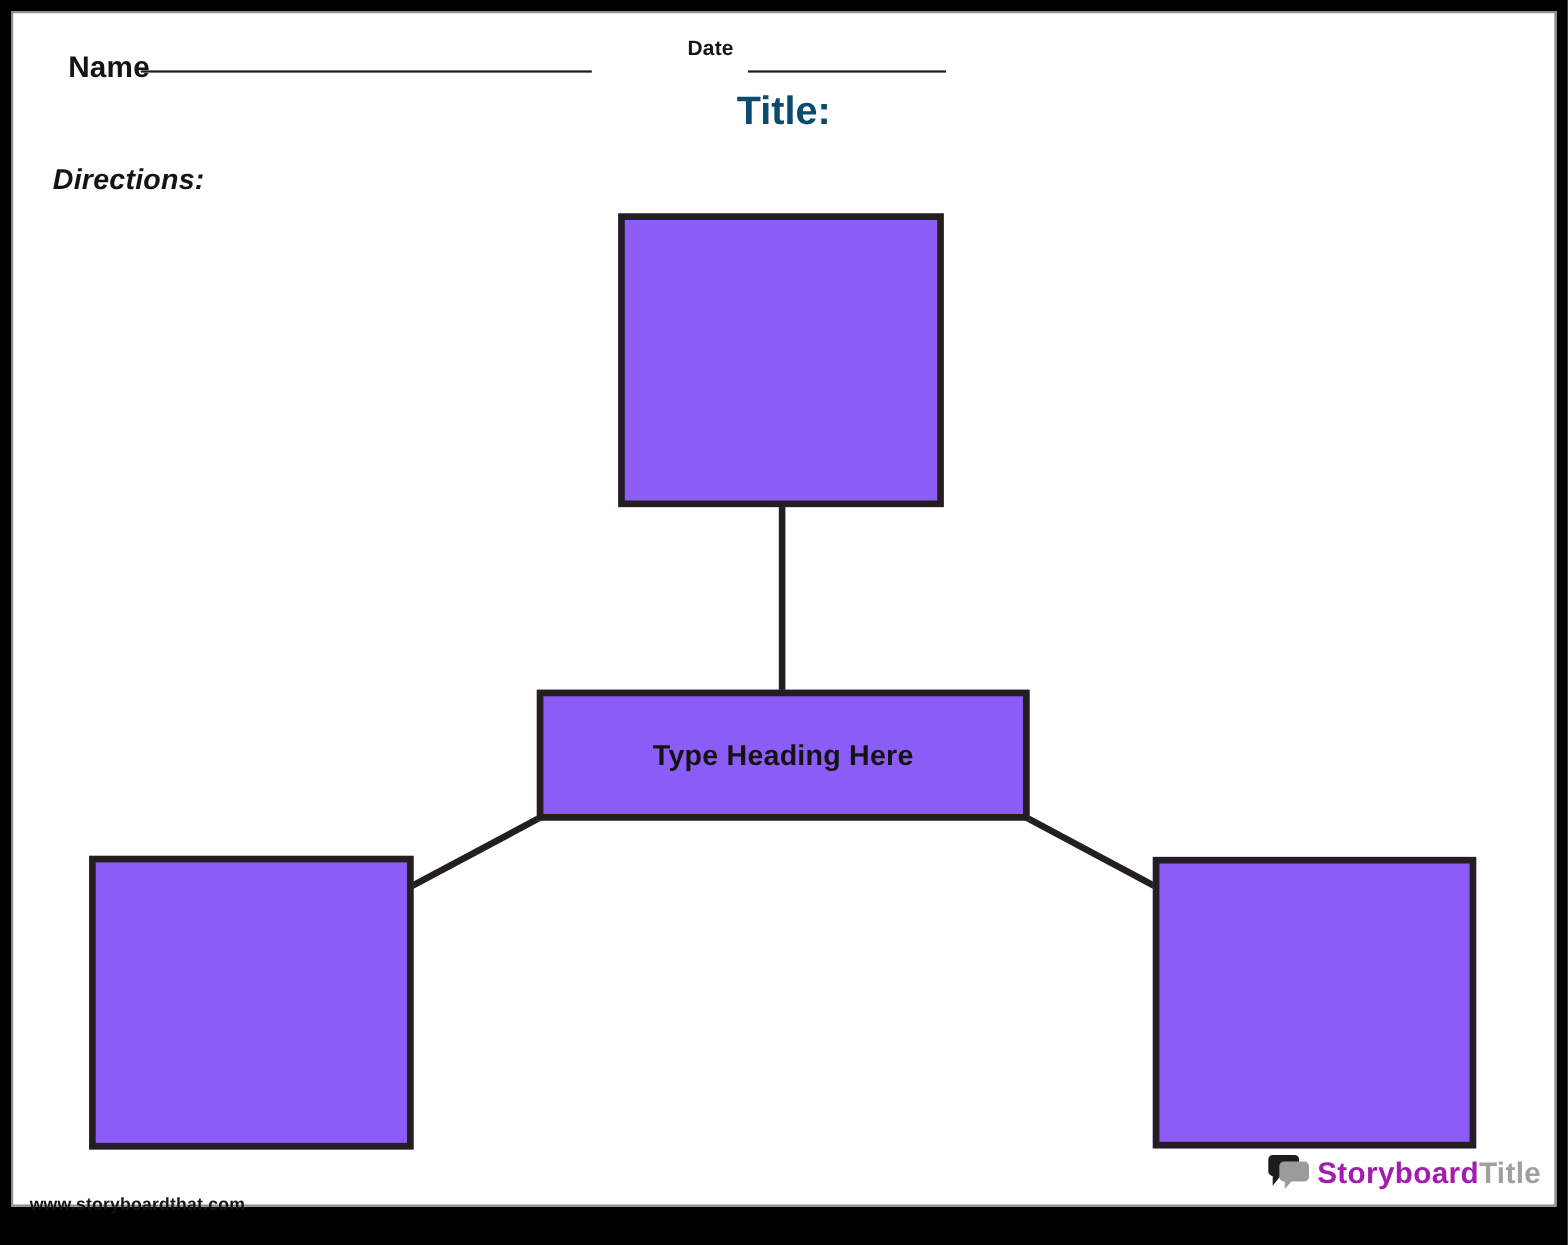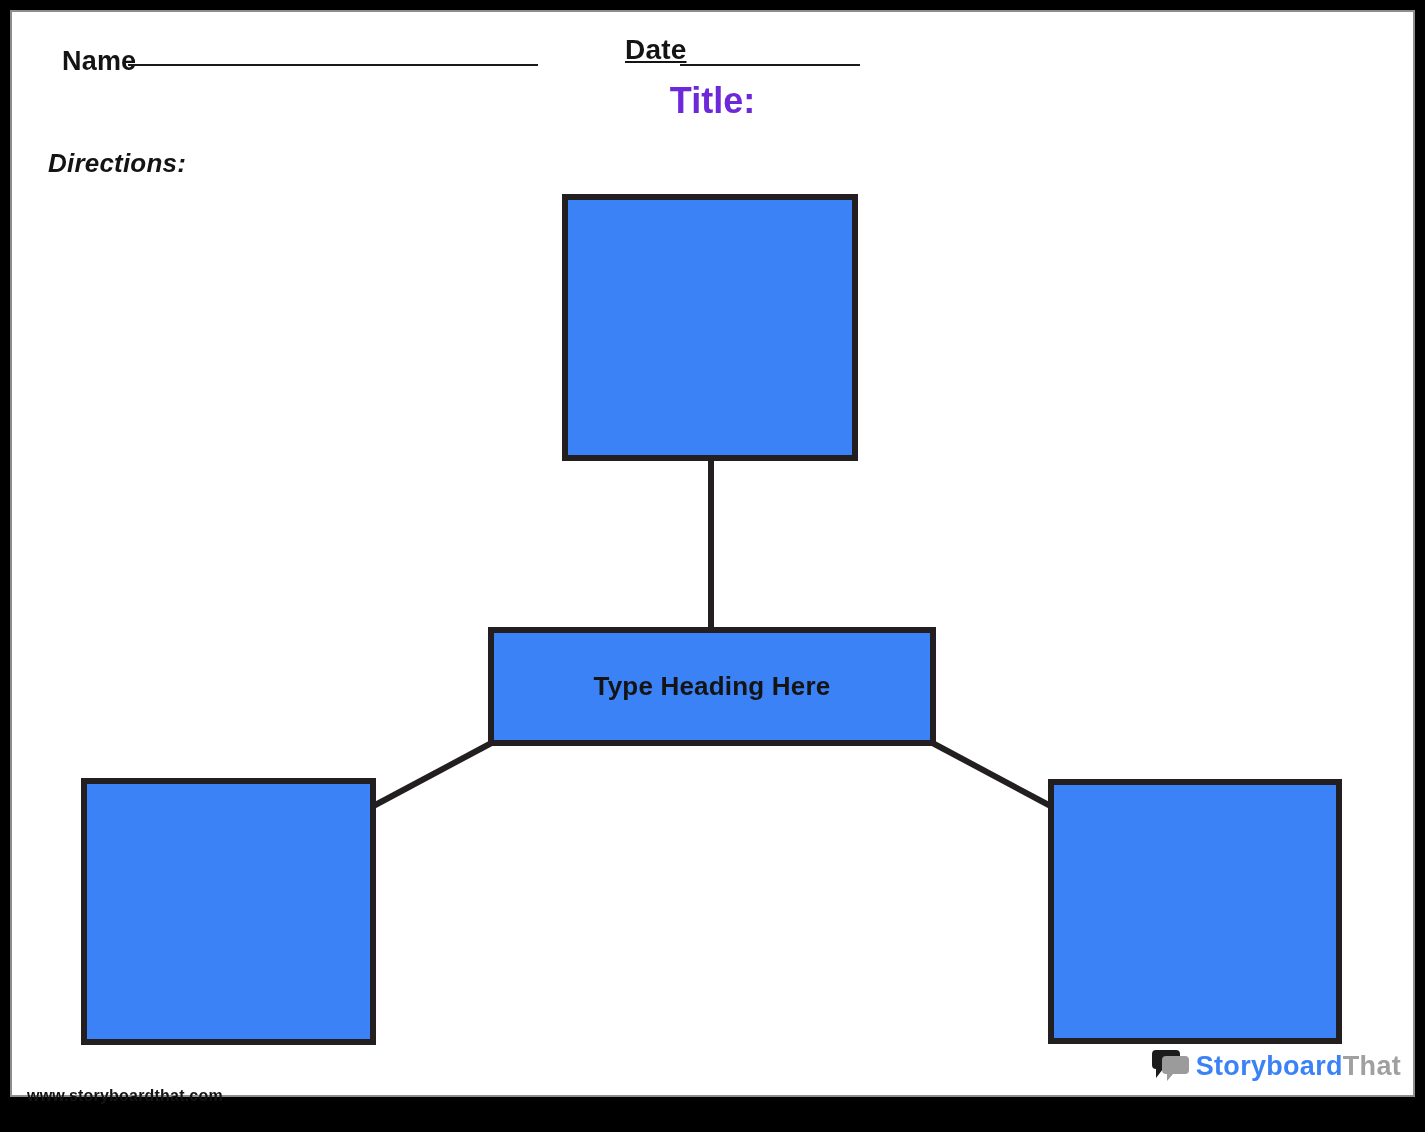--- a/index.html
+++ b/index.html
@@ -22,50 +22,50 @@
     box-sizing: content-box;
   }
   .label {
     position: absolute;
     font-weight: 700;
     color: #141414;
     letter-spacing: 0.2px;
     white-space: nowrap;
   }
   .name-label  { left: 50px;  top: 22px;  font-size: 27px; margin-top: 12px; }
-  .date-label  { left: 613px; top: 22px;  font-size: 28px; text-decoration: underline; }
+  .date-label  { left: 613px; top: 22px;  font-size: 19px; }
   .write-line {
     position: absolute;
     height: 0;
     border-bottom: 2px solid #1a1a1a;
   }
   .name-line { left: 116px; top: 52px; width: 410px; }
   .date-line { left: 668px; top: 52px; width: 180px; }
   .page-title {
     position: absolute;
     left: 0;
     top: 68px;
     width: 100%;
     text-align: center;
     font-size: 36px;
     font-weight: 700;
-    color: #6d28d9;
+    color: #0c4a6e;
   }
   .directions-label { left: 36px; top: 136px; font-size: 26px; font-style: italic; }
 
   .connectors {
     position: absolute;
     left: 0;
     top: 0;
     z-index: 1;
     pointer-events: none;
   }
   .node-box {
     position: absolute;
-    background: #3b82f6;
+    background: #8b5cf6;
     border: 6px solid #231f20;
     box-sizing: border-box;
     z-index: 2;
   }
   .box-top   { left: 550px;  top: 182px; width: 296px; height: 267px; }
   .box-left  { left: 69px;   top: 766px; width: 295px; height: 267px; }
   .box-right { left: 1036px; top: 767px; width: 294px; height: 265px; }
   .box-heading {
     left: 476px; top: 615px; width: 448px; height: 119px;
     display: flex;
@@ -97,21 +97,21 @@
     align-items: center;
     gap: 7px;
     z-index: 2;
   }
   .brand-text {
     font-size: 27px;
     font-weight: 600;
     letter-spacing: 0.3px;
     white-space: nowrap;
   }
-  .brand-primary   { color: #3b82f6; }
+  .brand-primary   { color: #a21caf; }
   .brand-secondary { color: #a0a0a0; }
 </style>
 </head>
 <body>
 
 <div class="page">
 
   <span class="label name-label">Name</span>
   <div class="write-line name-line"></div>
 
@@ -141,17 +141,17 @@
   <span class="footer-url">www.storyboardthat.com</span>
 
   <div class="brand">
     <span style="display:inline-flex;">
       <svg width="38" height="37" viewBox="0 0 38 37">
         <path fill="#1c1c1c" d="M5 2 h20 a4 4 0 0 1 4 4 v11 a4 4 0 0 1 -4 4 h-13 l-7 9 v-9 a4 4 0 0 1 -4 -4 v-11 a4 4 0 0 1 4 -4 z"></path>
         <path fill="#9b9b9b" d="M15 8 h19 a4 4 0 0 1 4 4 v10 a4 4 0 0 1 -4 4 h-12 l-6 7 v-7 h-1 a4 4 0 0 1 -4 -4 v-10 a4 4 0 0 1 4 -4 z"></path>
       </svg>
     </span>
     <span class="brand-text">
-      <span class="brand-primary">Storyboard</span><span class="brand-secondary">That</span>
+      <span class="brand-primary">Storyboard</span><span class="brand-secondary">Title</span>
     </span>
   </div>
 
 </div>
 
 </body></html>

